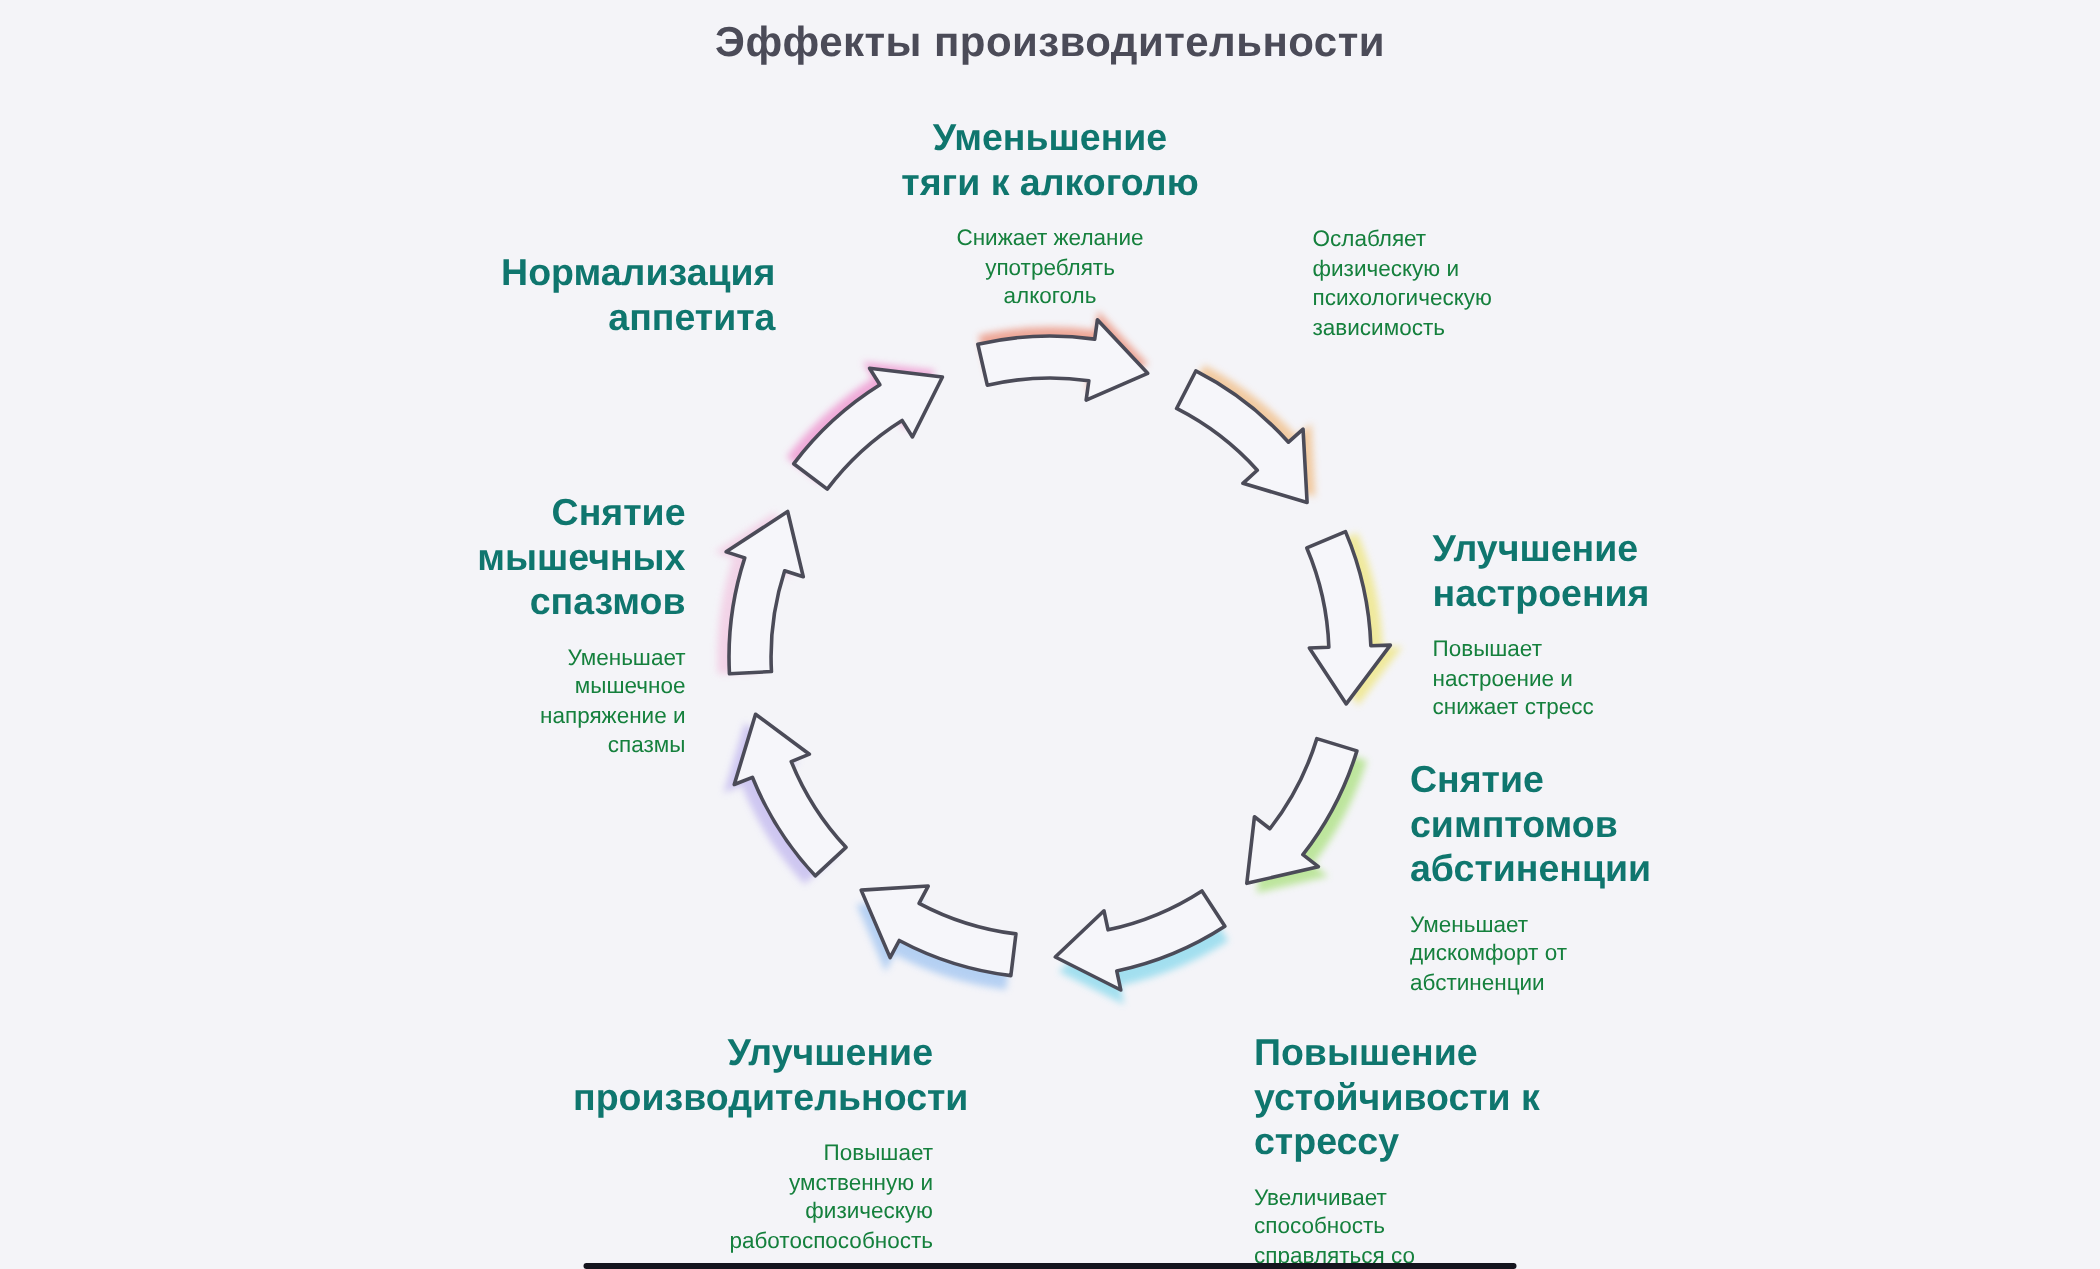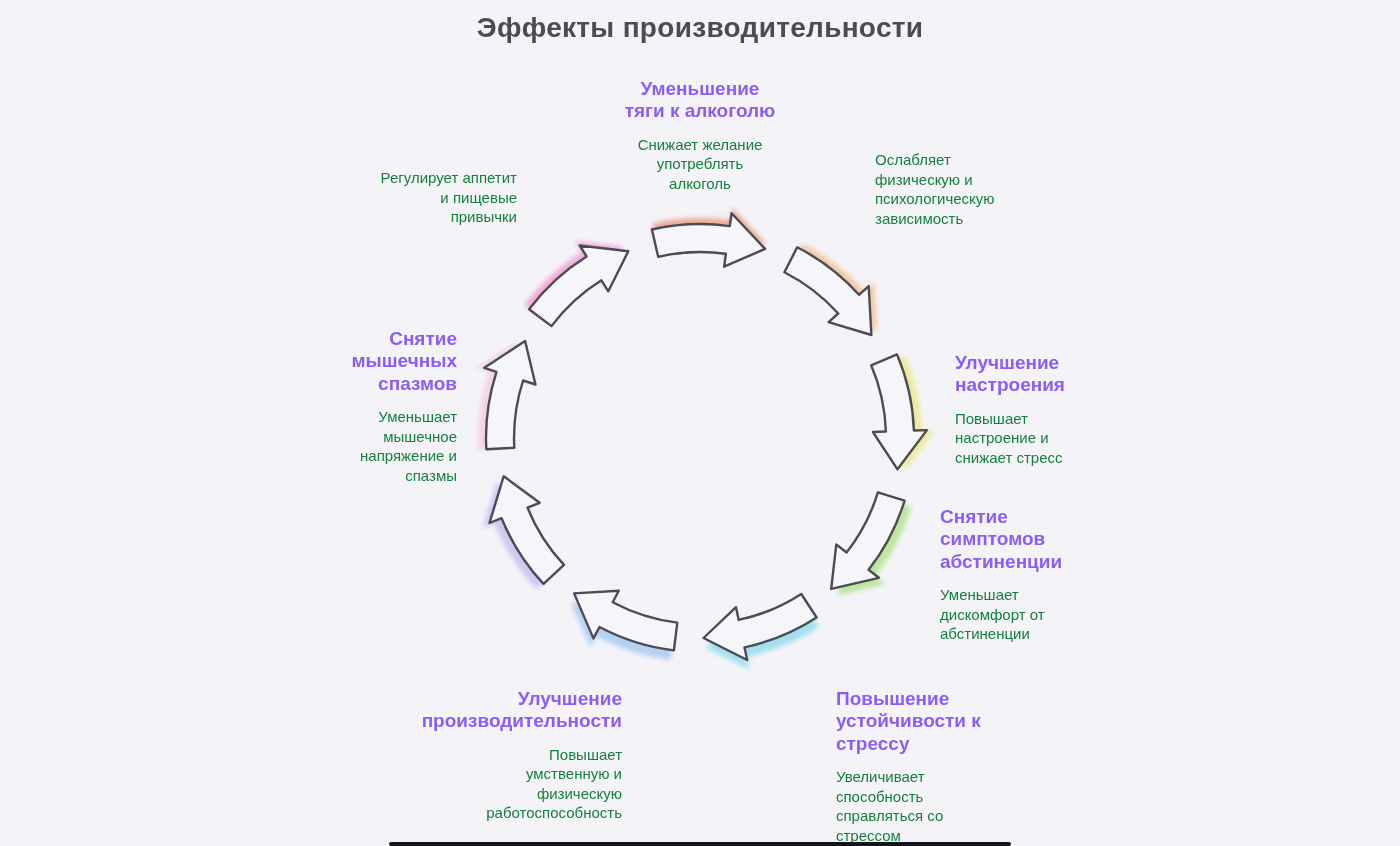--- a/index.html
+++ b/index.html
@@ -8,21 +8,21 @@
     background:#f4f4f8;
     font-family:"Liberation Sans", sans-serif;
   }
   .title{
     position:absolute;left:0;top:12px;width:100%;text-align:center;
     font-size:28px;font-weight:bold;color:#4b4b58;margin:0;letter-spacing:.3px;
   }
   svg.cycle{position:absolute;left:0;top:0;pointer-events:none;}
   .node{position:absolute;}
   .node h3{
-    font-size:19px;font-weight:bold;color:#8b5cf6;
+    font-size:25px;font-weight:bold;color:#0f766e;
     margin:0 0 12px 0;line-height:1.18;white-space:pre-line;
   }
   .node p{
     font-size:15px;color:#15803d;margin:0;line-height:1.3;white-space:pre-line;
   }
   .t-center{text-align:center;}
   .t-right{text-align:right;}
   #n1{left:580px;top:78px;width:240px;}
   #n2{left:875px;top:150px;width:200px;}
   #n3{left:955px;top:352px;width:200px;}
@@ -118,18 +118,17 @@
 <div class="node t-right" id="n8">
   <h3>Снятие
 мышечных
 спазмов</h3>
   <p>Уменьшает
 мышечное
 напряжение и
 спазмы</p>
 </div>
 <div class="node t-right" id="n9">
-  <p>Регулирует аппетит
-и пищевые
-привычки</p>
+  <h3>Нормализация
+аппетита</h3>
 </div>
 
 <div class="bottom-bar"></div>
 
 </body></html>

